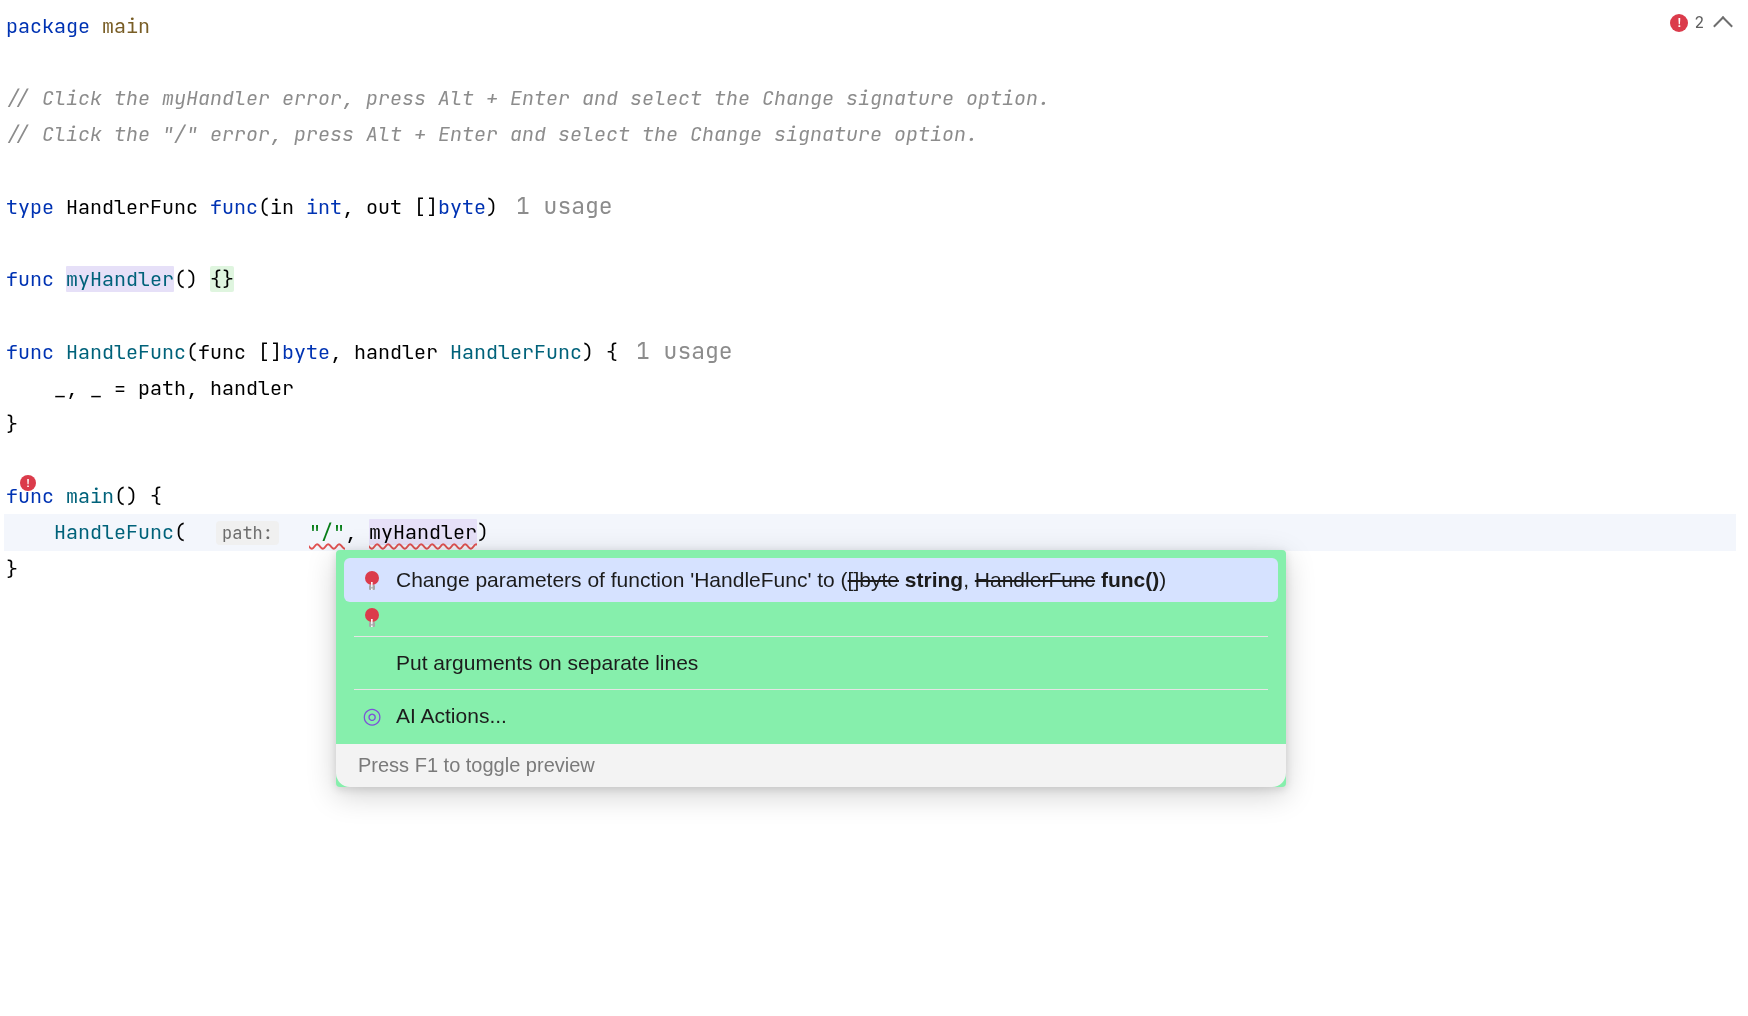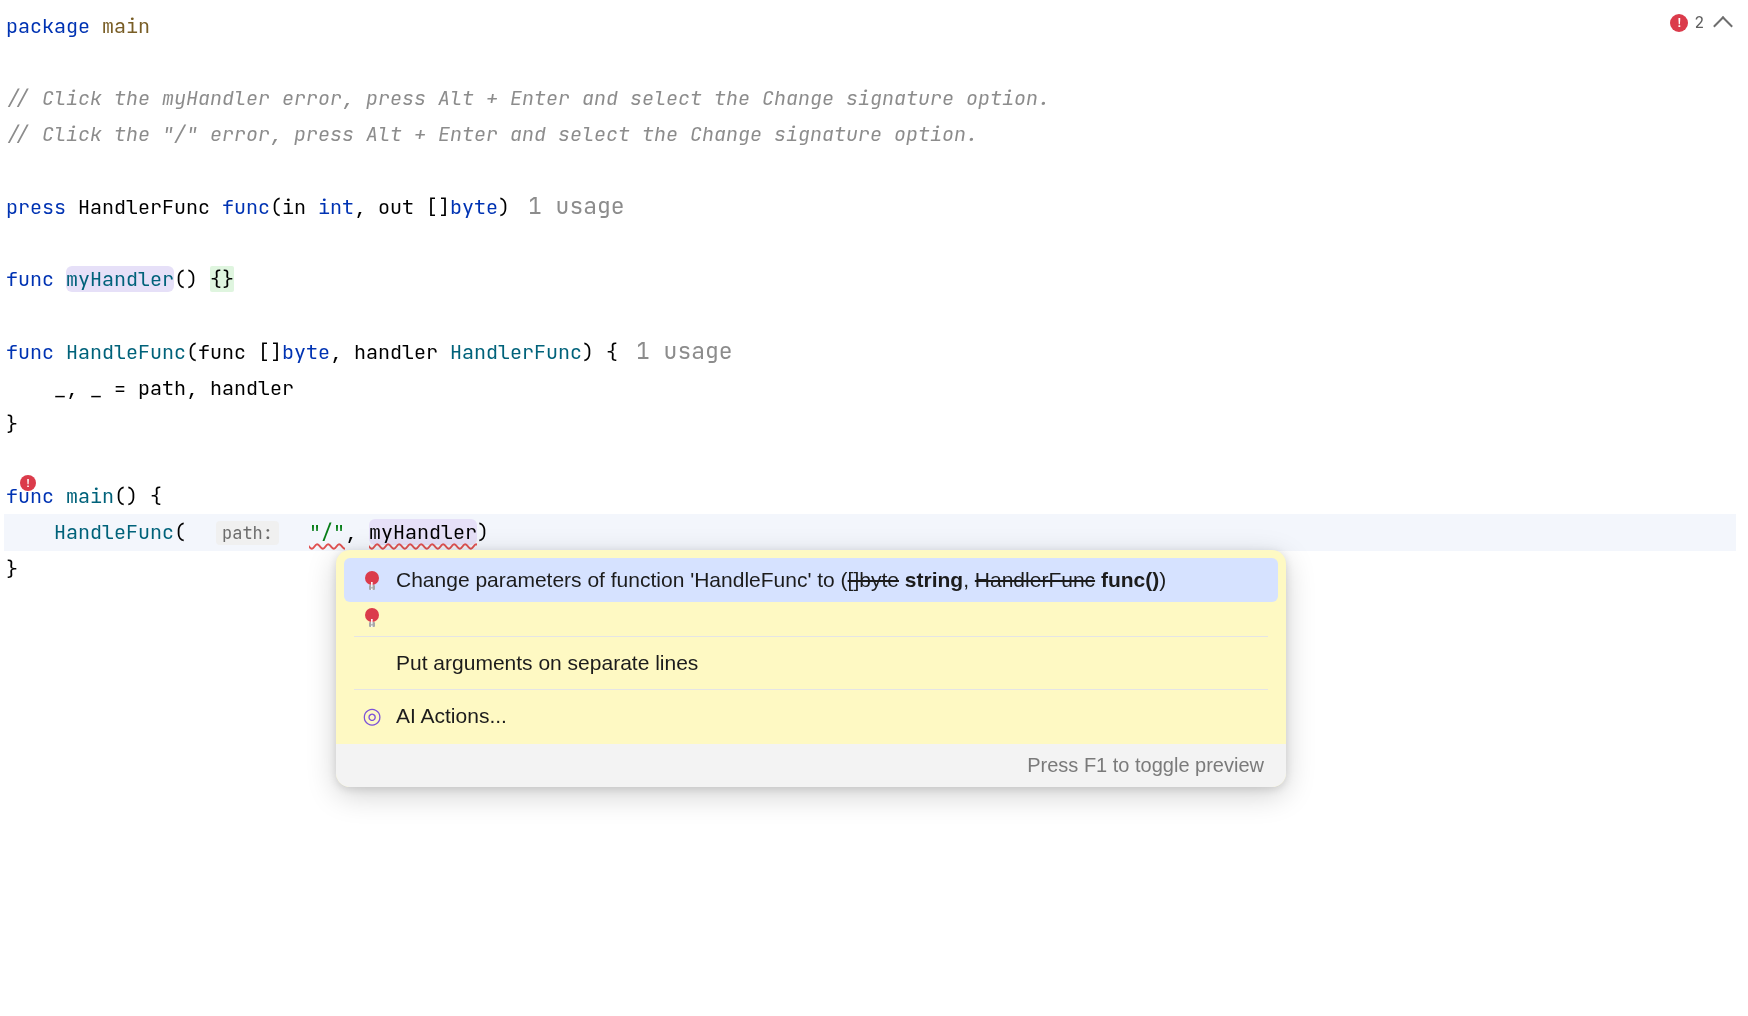--- a/index.html
+++ b/index.html
@@ -35,21 +35,21 @@
     .param-hint {
       background: #f0f0f0;
       border-radius: 4px;
       padding: 1px 6px;
       color: #6c6c6c;
       font-size: 17px;
       margin: 0 18px;
     }
     .hl-def {
       background: #e6e0f8;
-      border-radius: 6px;
+      border-radius: 1px;
     }
     .hl-usage {
       background: #dff5df;
       border-radius: 2px;
     }
     .error-underline {
       text-decoration: underline wavy #e05252;
       text-decoration-thickness: 2px;
       text-underline-offset: 4px;
     }
@@ -101,22 +101,22 @@
       transform: rotate(45deg);
       margin-top: 6px;
       margin-left: 6px;
     }
 
     .popup {
       position: absolute;
       top: 550px;
       left: 336px;
       width: 950px;
-      background: #fef9c3;
-      border-radius: 14px;
+      background: #86efac;
+      border-radius: 4px;
       box-shadow: 0 8px 30px rgba(0,0,0,0.18), 0 2px 8px rgba(0,0,0,0.12);
       padding: 8px 0 0 0;
       font-family: -apple-system, BlinkMacSystemFont, 'Segoe UI', sans-serif;
       font-size: 21px;
     }
     .popup-item {
       display: flex;
       align-items: center;
       gap: 14px;
       padding: 6px 18px 6px 18px;
@@ -177,33 +177,32 @@
       background: #e5e5e5;
       margin: 4px 18px;
     }
     .popup-footer {
       background: #f3f3f3;
       padding: 10px 22px;
       color: #7a7a7a;
       font-size: 20px;
       border-radius: 0 0 14px 14px;
       margin-top: 6px;
-      text-align: right;
     }
   </style>
 </head>
 <body>
 
 <div class="editor">
   <div class="line"><span class="kw">package</span> <span class="pkg">main</span></div>
   <div class="line">&nbsp;</div>
   <div class="line"><span class="comment">// Click the myHandler error, press Alt + Enter and select the Change signature option.</span></div>
   <div class="line"><span class="comment">// Click the "/" error, press Alt + Enter and select the Change signature option.</span></div>
   <div class="line">&nbsp;</div>
-  <div class="line"><span class="kw">press</span> <span>HandlerFunc</span> <span class="kw">func</span>(<span>in</span> <span class="kw">int</span>, <span>out</span> []<span class="kw">byte</span>)<span class="usage">1 usage</span></div>
+  <div class="line"><span class="kw">type</span> <span>HandlerFunc</span> <span class="kw">func</span>(<span>in</span> <span class="kw">int</span>, <span>out</span> []<span class="kw">byte</span>)<span class="usage">1 usage</span></div>
   <div class="line">&nbsp;</div>
   <div class="line"><span class="kw">func</span> <span class="ident hl-def">myHandler</span><span>() </span><span class="hl-usage">{}</span></div>
   <div class="line">&nbsp;</div>
   <div class="line"><span class="kw">func</span> <span class="ident">HandleFunc</span>(<span>func</span> []<span class="kw">byte</span>, <span>handler</span> <span class="type">HandlerFunc</span><span>) {</span><span class="usage">1 usage</span></div>
   <div class="line"><span>    _, _ = path, handler</span></div>
   <div class="line"><span>}</span></div>
   <div class="line">&nbsp;</div>
   <div class="line"><span class="kw">func</span> <span class="ident">main</span><span>() {</span></div>
   <div class="line current-line">    <span class="ident">HandleFunc</span>( <span class="param-hint">path:</span> <span class="str error-underline">"/"</span>, <span class="error-underline hl-def">myHandler</span>)</div>
   <div class="line"><span>}</span></div>

